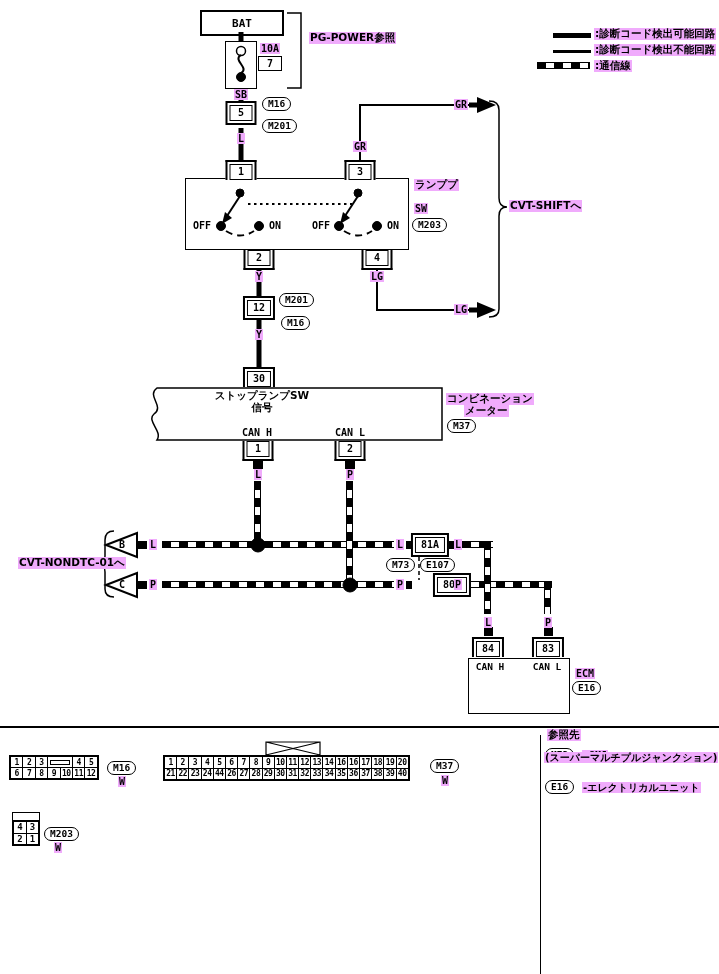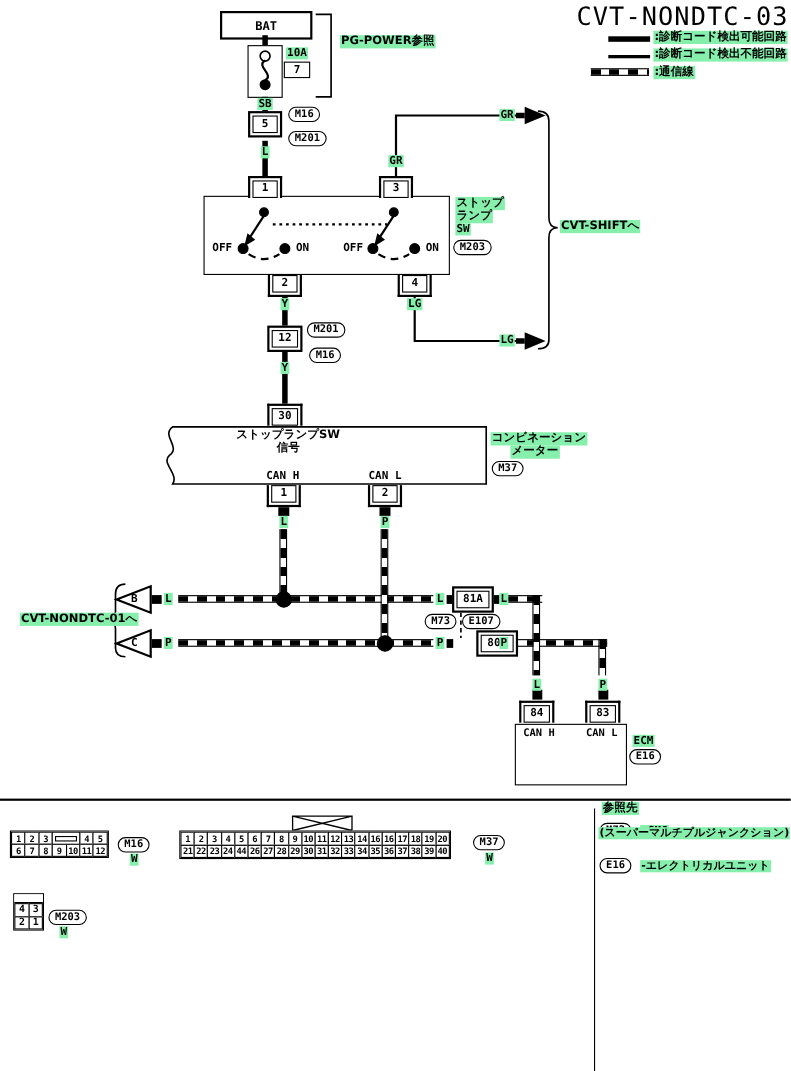--- a/index.html
+++ b/index.html
@@ -1,19 +1,19 @@
 <!DOCTYPE html>
 <html><head>
 <meta charset="utf-8">
 <style>
   html,body{margin:0;padding:0;background:#fff}
   #canvas{position:relative;width:719px;height:974px;background:#fff;overflow:hidden;
           font-family:"DejaVu Sans Mono","DejaVu Sans",monospace;color:#000}
   .abs{position:absolute}
-  .lbl{position:absolute;font:bold 10px "DejaVu Sans Mono",monospace;background:#86efac;
+  .lbl{position:absolute;font:bold 10px "DejaVu Sans Mono",monospace;background:#f0abfc;
        padding:0 1px;white-space:nowrap;z-index:4;line-height:1.1}
   .cx{transform:translateX(-50%)}
   .jp{font-family:"DejaVu Sans","Liberation Sans",sans-serif;font-size:10.5px;font-weight:bold}
   .title{position:absolute;right:2px;top:3px;font:normal 23px "DejaVu Sans Mono",monospace;
          letter-spacing:1px;z-index:4}
   .box{position:absolute;border:2px solid #000;display:flex;align-items:center;justify-content:center;
        font:bold 11px "DejaVu Sans Mono",monospace;z-index:3;background:transparent}
   .obox{position:absolute;border:1.5px solid #000;z-index:2;background:transparent}
   .oval{position:absolute;border:1.5px solid #000;border-radius:10px;background:#fff;
         font:bold 9.5px "DejaVu Sans Mono",monospace;padding:1px 5px;z-index:4;white-space:nowrap;line-height:1.1}
@@ -126,21 +126,20 @@
 
       <circle cx="258" cy="545" r="7" fill="#000"></circle>
       <circle cx="350" cy="585" r="7" fill="#000"></circle>
 
       <path d="M419 550 V580" stroke-width="1.5" stroke-dasharray="4 3"></path>
 
       <path d="M266 755 V742 H320 V755 M266 755 L320 742 M266 742 L320 755" stroke-width="1.2"></path>
     </g>
   </svg>
 
-  <div class="title">CVT-NONDTC-03</div>
   <div class="swatch" style="left:553px;top:33px;width:38px;height:5px"></div>
   <div class="lbl jp" style="left:594px;top:28px">:診断コード検出可能回路</div>
   <div class="swatch" style="left:553px;top:50px;width:38px;height:2.5px"></div>
   <div class="lbl jp" style="left:594px;top:44px">:診断コード検出不能回路</div>
   <div class="comm" style="left:537px;top:62px;width:53px;z-index:3"></div>
   <div class="lbl jp" style="left:594px;top:60px">:通信線</div>
 
   <div class="box" style="left:200px;top:10px;width:80px;height:22px">
     <span>BAT</span>
   </div>
@@ -168,21 +167,21 @@
   </div>
   <div class="term open-down" style="left:360px;top:160px">
     <span>3</span>
   </div>
   <div class="obox" style="left:185px;top:178px;width:222px;height:70px"></div>
   <div class="lbl" style="left:192px;top:220px;background:transparent">OFF</div>
   <div class="lbl" style="left:268px;top:220px;background:transparent">ON</div>
   <div class="lbl" style="left:311px;top:220px;background:transparent">OFF</div>
   <div class="lbl" style="left:386px;top:220px;background:transparent">ON</div>
   <div class="lbl jp" style="left:414px;top:179px">ストップ</div>
-  <div class="lbl jp" style="left:414px;top:191px">ランプ</div>
+  <div class="lbl jp" style="left:414px;top:179px">ランプ</div>
   <div class="lbl" style="left:414px;top:203px">SW</div>
   <div class="oval" style="left:412px;top:218px">M203</div>
   <div class="term open-up" style="left:259px;top:250px">
     <span>2</span>
   </div>
   <div class="term open-up" style="left:377px;top:250px">
     <span>4</span>
   </div>
   <div class="lbl cx" style="left:259px;top:271px">Y</div>
   <div class="lbl cx" style="left:377px;top:271px">LG</div>

